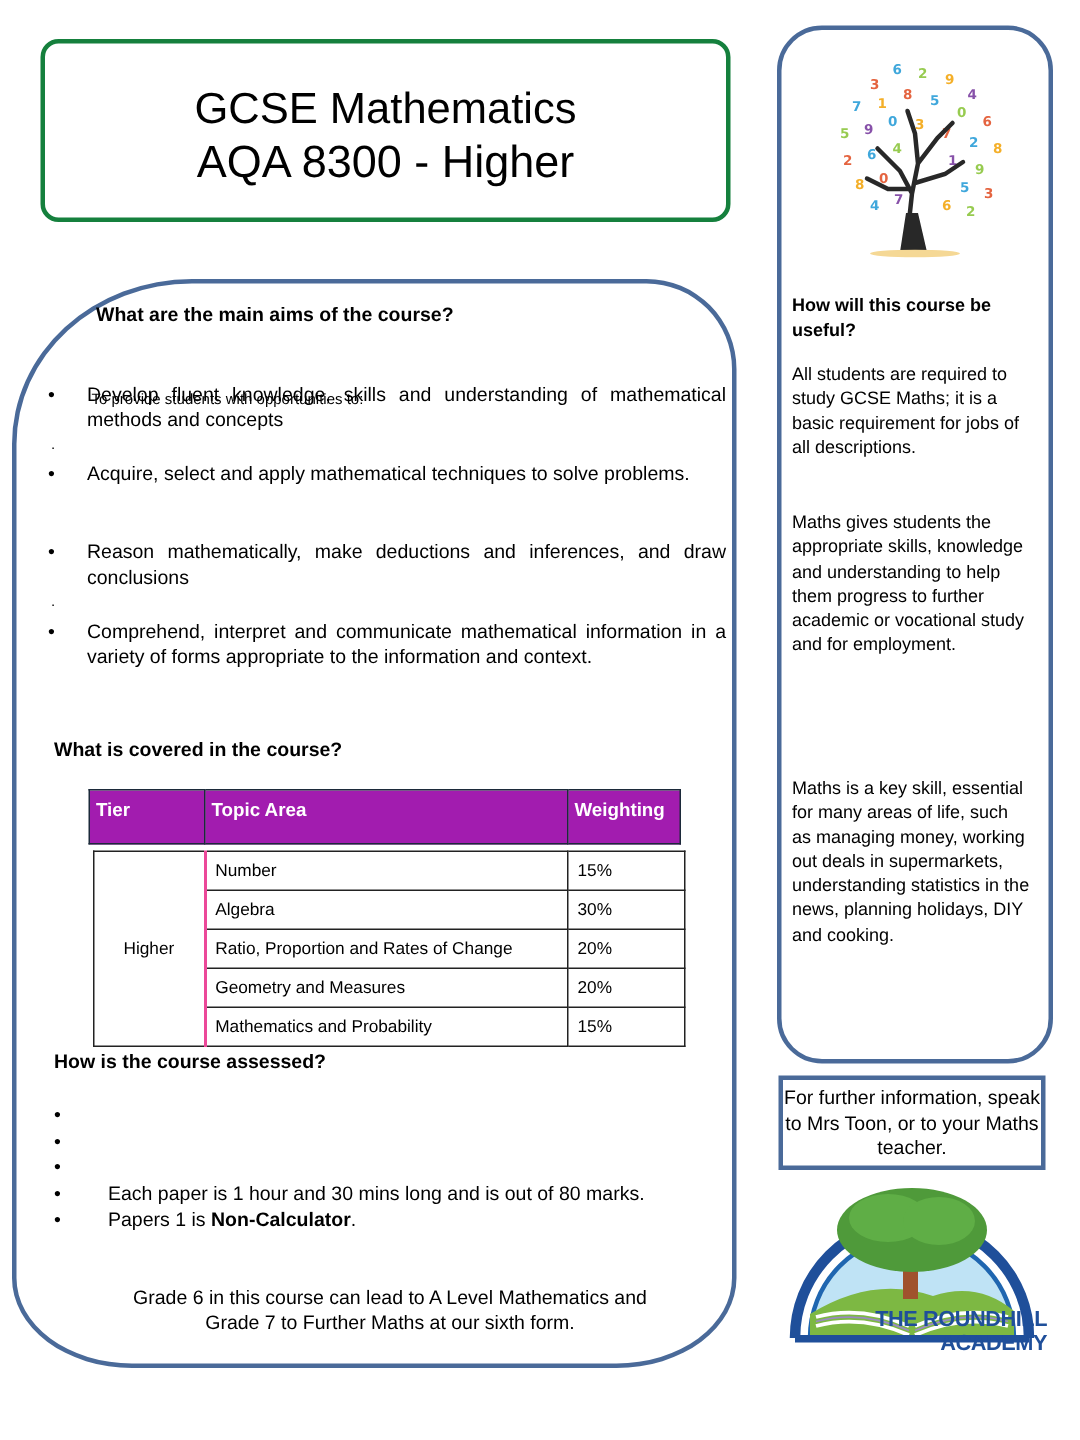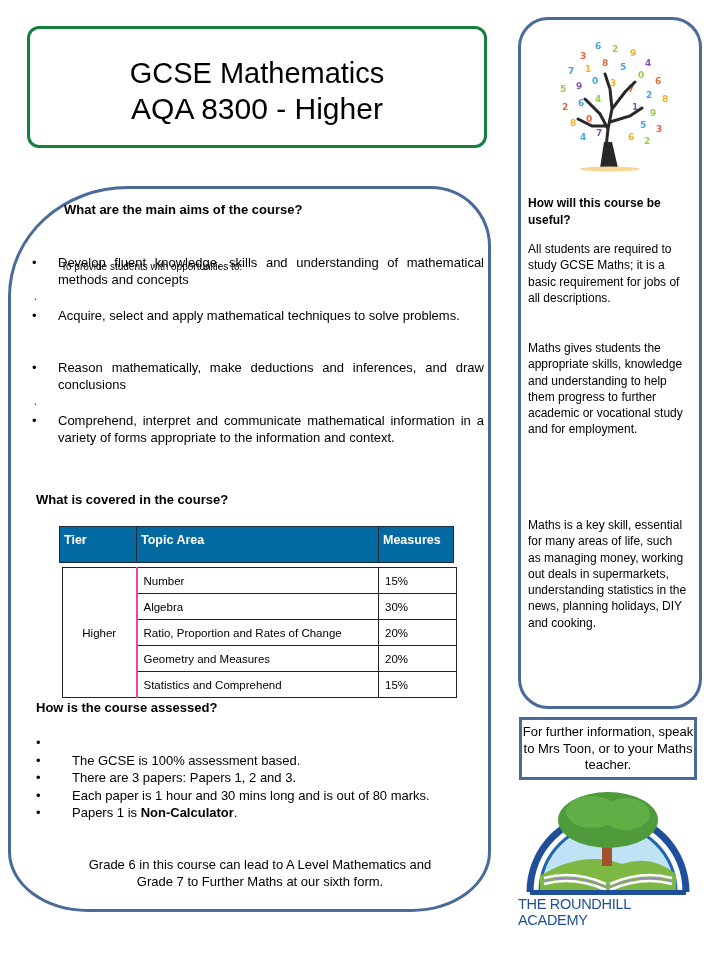--- a/index.html
+++ b/index.html
@@ -15,39 +15,39 @@
   .abs { position:absolute; }
   .h-bold { font-weight:bold; font-size:13px; }
   .txt { font-size:10px; line-height:17px;margin-top:40px; }
 
   .bullet { position:absolute; left:32px; width:452px; font-size:13px; line-height:17px; }
   .bullet .dot { position:absolute; left:0; top:0; }
   .bullet .content { margin-left:26px; text-align:justify; }
   .stray-dot { position:absolute; left:34px; font-size:10px; }
 
   table.hdr { position:absolute; left:59px; top:526px; width:395px; border-collapse:collapse; }
-  table.hdr td { background:#0369a1; color:#fff; font-weight:bold; font-size:12.5px; height:36px; vertical-align:top; padding:6px 4px; border:1.5px solid #1c2a3a; box-sizing:border-box; }
+  table.hdr td { background:#a21caf; color:#fff; font-weight:bold; font-size:12.5px; height:36px; vertical-align:top; padding:6px 4px; border:1.5px solid #1c2a3a; box-sizing:border-box; }
 
   table.body-t { position:absolute; left:62px; top:567px; width:395px; border-collapse:collapse; }
   table.body-t td { border:1px solid #222; font-size:11.5px; height:26px; padding:0 6px; box-sizing:border-box; }
   table.body-t td.tier { text-align:center; width:74px; border-right:2px solid #ec4899; }
   table.body-t td.topic { width:242px; }
 
   .assess-list { position:absolute; left:36px; top:734px; font-size:13px; line-height:17.5px; }
   .assess-list .row { position:relative; padding-left:36px; height:17.5px; }
   .assess-list .row .dot { position:absolute; left:0; top:0; }
 
   .footer-note { position:absolute; left:40px; width:440px; text-align:center; font-size:13px; line-height:17px; }
 
   .side-box { position:absolute; left:518px; top:17px; width:184px; height:692px; border:3px solid #4a6a99; border-radius:30px; box-sizing:border-box; }
   .side-text { position:absolute; left:528px; width:160px; font-size:12px; line-height:16.3px; }
 
   .info-box { position:absolute; left:519px; top:717px; width:178px; height:63px; border:3px solid #4a6a99; box-sizing:border-box; text-align:center; font-size:13px; line-height:16.5px; padding-top:4px; }
 
-  .logo-text { position:absolute; left:518px; top:896px; width:180px; text-align:left; font-weight:normal; color:#1f4f9a; font-size:14.5px; letter-spacing:-0.3px; font-family:"Liberation Sans", sans-serif; }
+  .logo-text { position:absolute; left:518px; top:872px; width:180px; text-align:right; font-weight:bold; color:#1f4f9a; font-size:14.5px; letter-spacing:-0.3px; font-family:"Liberation Sans", sans-serif; }
 </style>
 </head>
 <body>
 
 <div class="title-box">
   <div class="l1">GCSE Mathematics</div>
   <div class="l2">AQA 8300 - Higher</div>
 </div>
 
 <div class="main-box"></div>
@@ -74,21 +74,21 @@
   <div class="content">Comprehend, interpret and communicate mathematical information in a variety of forms appropriate to the information and context.</div>
 </div>
 
 <div class="abs h-bold" style="left:36px; top:492px;">What is covered in the course?</div>
 
 <table class="hdr">
   <tbody>
       <tr>
     <td style="width:77px;">Tier</td>
     <td style="width:242px;">Topic Area</td>
-    <td>Measures</td>
+    <td>Weighting</td>
   </tr>
 </tbody>
   </table>
 
 <table class="body-t">
   <tbody>
       <tr>
     <td class="tier" rowspan="5">Higher</td>
     <td class="topic">Number</td>
     <td>15%</td>
@@ -99,32 +99,32 @@
   </tr>
   <tr>
     <td class="topic">Ratio, Proportion and Rates of Change</td>
     <td>20%</td>
   </tr>
   <tr>
     <td class="topic">Geometry and Measures</td>
     <td>20%</td>
   </tr>
   <tr>
-    <td class="topic">Statistics and Comprehend</td>
+    <td class="topic">Mathematics and Probability</td>
     <td>15%</td>
   </tr>
 </tbody>
   </table>
 
 <div class="abs h-bold" style="left:36px; top:700px;">How is the course assessed?</div>
 
 <div class="assess-list">
   <div class="row"><span class="dot">•</span></div>
-  <div class="row"><span class="dot">•</span><span>The GCSE is 100% assessment based.</span></div>
-  <div class="row"><span class="dot">•</span><span>There are 3 papers: Papers 1, 2 and 3.</span></div>
+  <div class="row"><span class="dot">•</span></div>
+  <div class="row"><span class="dot">•</span></div>
   <div class="row"><span class="dot">•</span><span>Each paper is 1 hour and 30 mins long and is out of 80 marks.</span></div>
   <div class="row"><span class="dot">•</span><span>Papers 1 is </span><b>Non-Calculator</b><span>.</span></div>
 </div>
 
 <div class="footer-note" style="top:856px;">Grade 6 in this course can lead to A Level Mathematics and</div>
 <div class="footer-note" style="top:873px;">Grade 7 to Further Maths at our sixth form.</div>
 
 <div class="side-box"></div>
 
 <div class="abs" style="left:540px; top:34px; width:140px; height:140px;">

